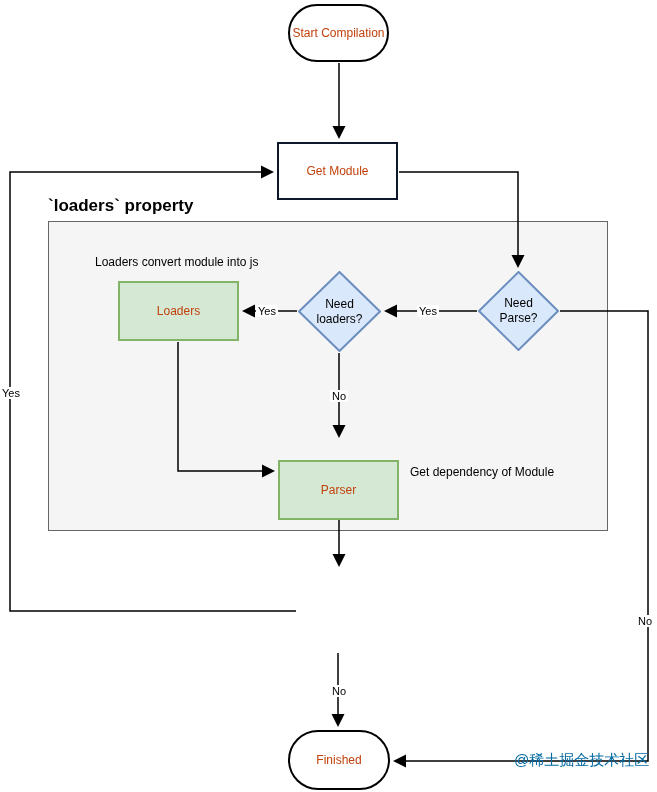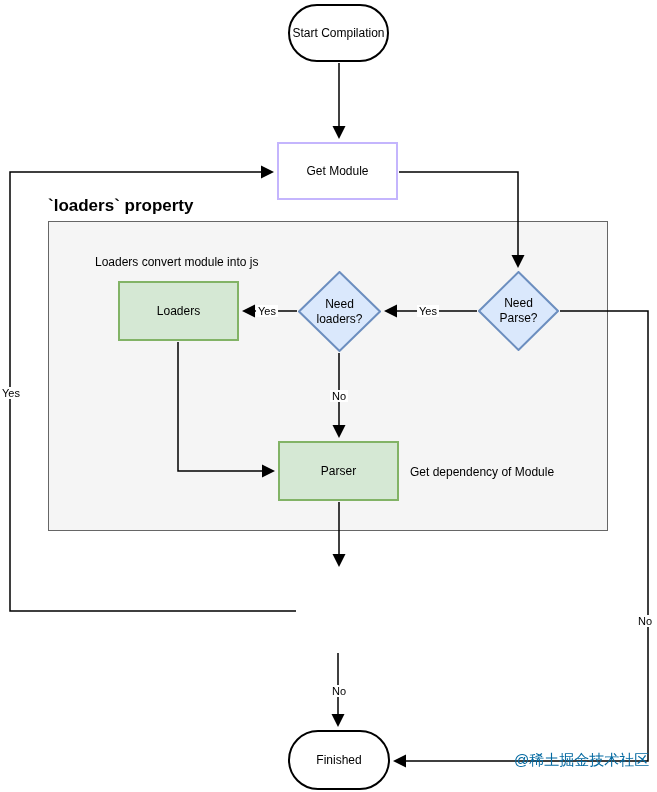--- a/index.html
+++ b/index.html
@@ -41,44 +41,44 @@
     white-space: nowrap;
   }
   
   .node {
     position: absolute;
     display: flex;
     align-items: center;
     justify-content: center;
     text-align: center;
     font-size: 12px;
-    color: #000000;
+    color: #c2410c;
     line-height: 1.25;
     z-index: 2;
     box-sizing: border-box;
   }
   .terminator {
     background: #ffffff;
     border: 2px solid #000000;
     border-radius: 29px;
   }
   #node-start    { left: 288px; top: 4px;   width: 101px; height: 58px; }
   #node-finished { left: 288px; top: 730px; width: 102px; height: 60px; border-radius: 30px; }
   .process-plain {
     background: #ffffff;
-    border: 2px solid #c4b5fd;
+    border: 2px solid #0f172a;
     text-align: center;
   }
   #node-get-module { left: 277px; top: 142px; width: 121px; height: 58px; }
   .process-green {
     background: #d5e8d4;
     border: 2px solid #82b366;
   }
   #node-loaders { left: 118px; top: 281px; width: 121px; height: 60px; }
-  #node-parser  { left: 278px; top: 441px; width: 121px; height: 60px; }
+  #node-parser  { left: 278px; top: 460px; width: 121px; height: 60px; }
   
   .diamond {
     position: absolute;
     z-index: 2;
   }
   .diamond svg { display: block; }
   .diamond .diamond-label {
     position: absolute;
     left: 50%; top: 50%;
     transform: translate(-50%, -50%);

